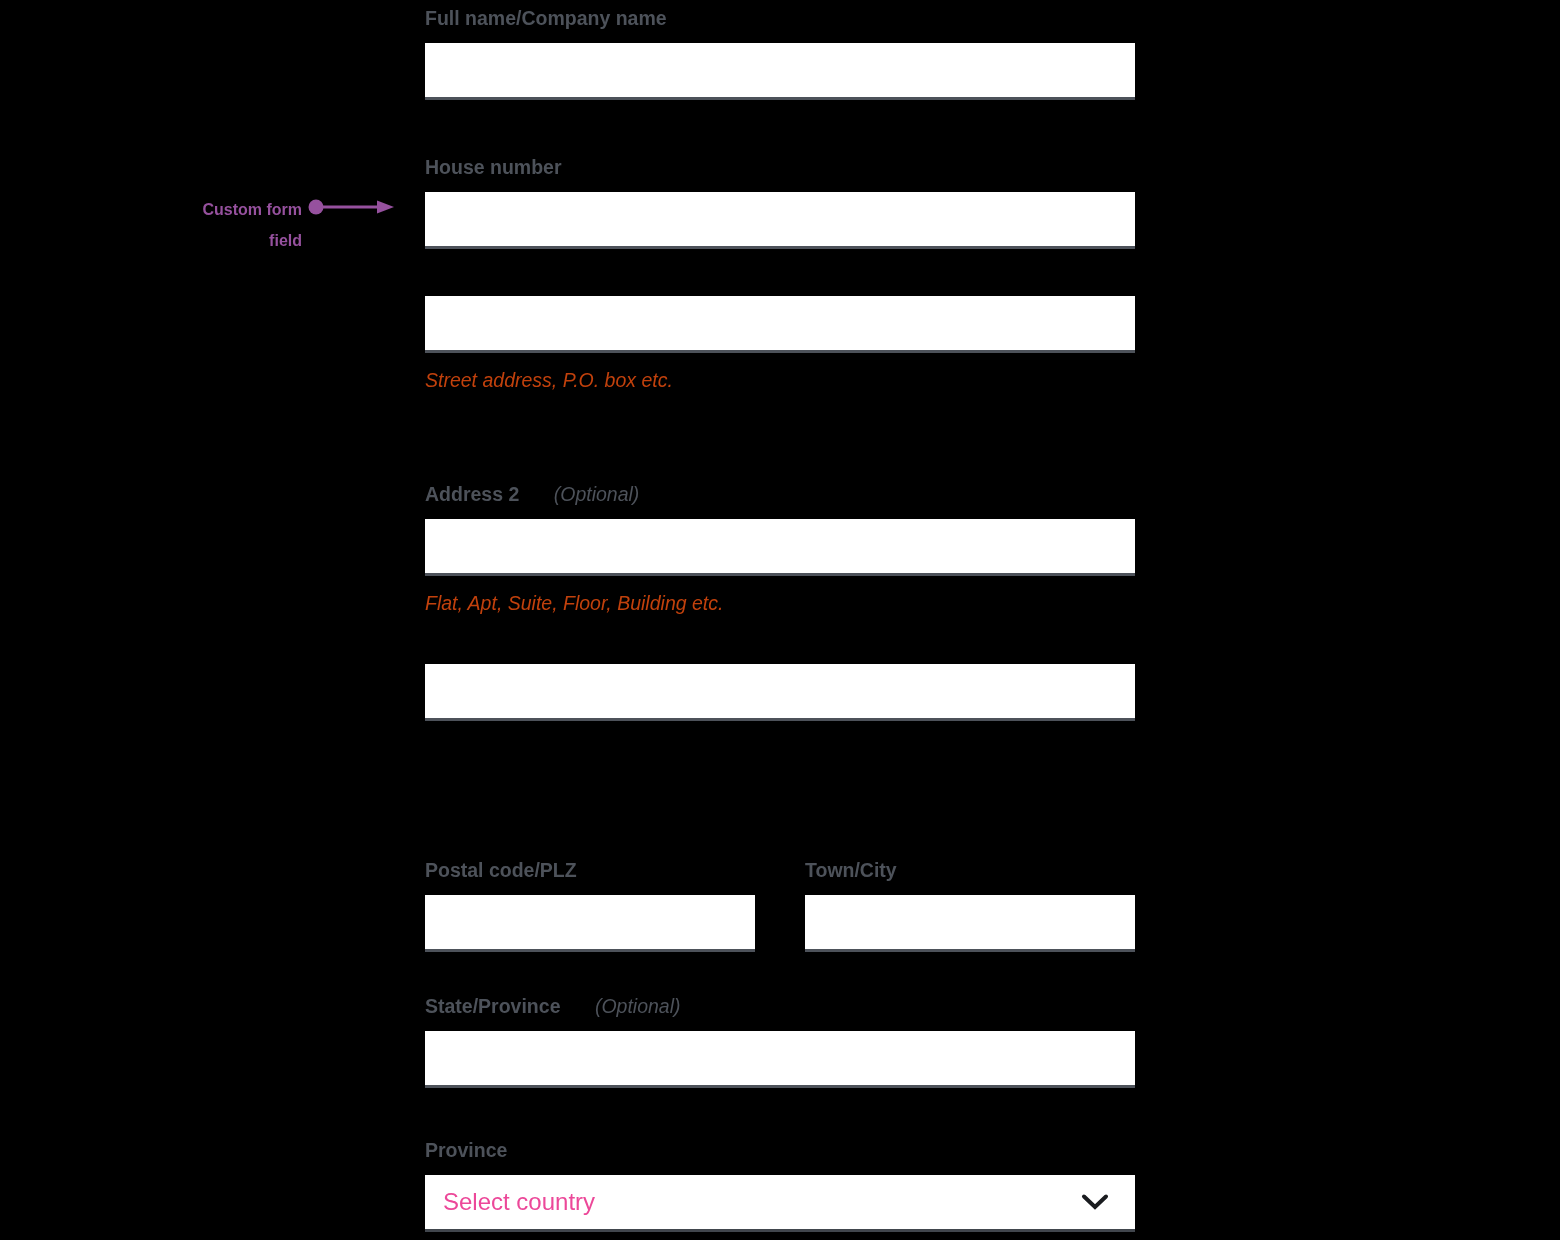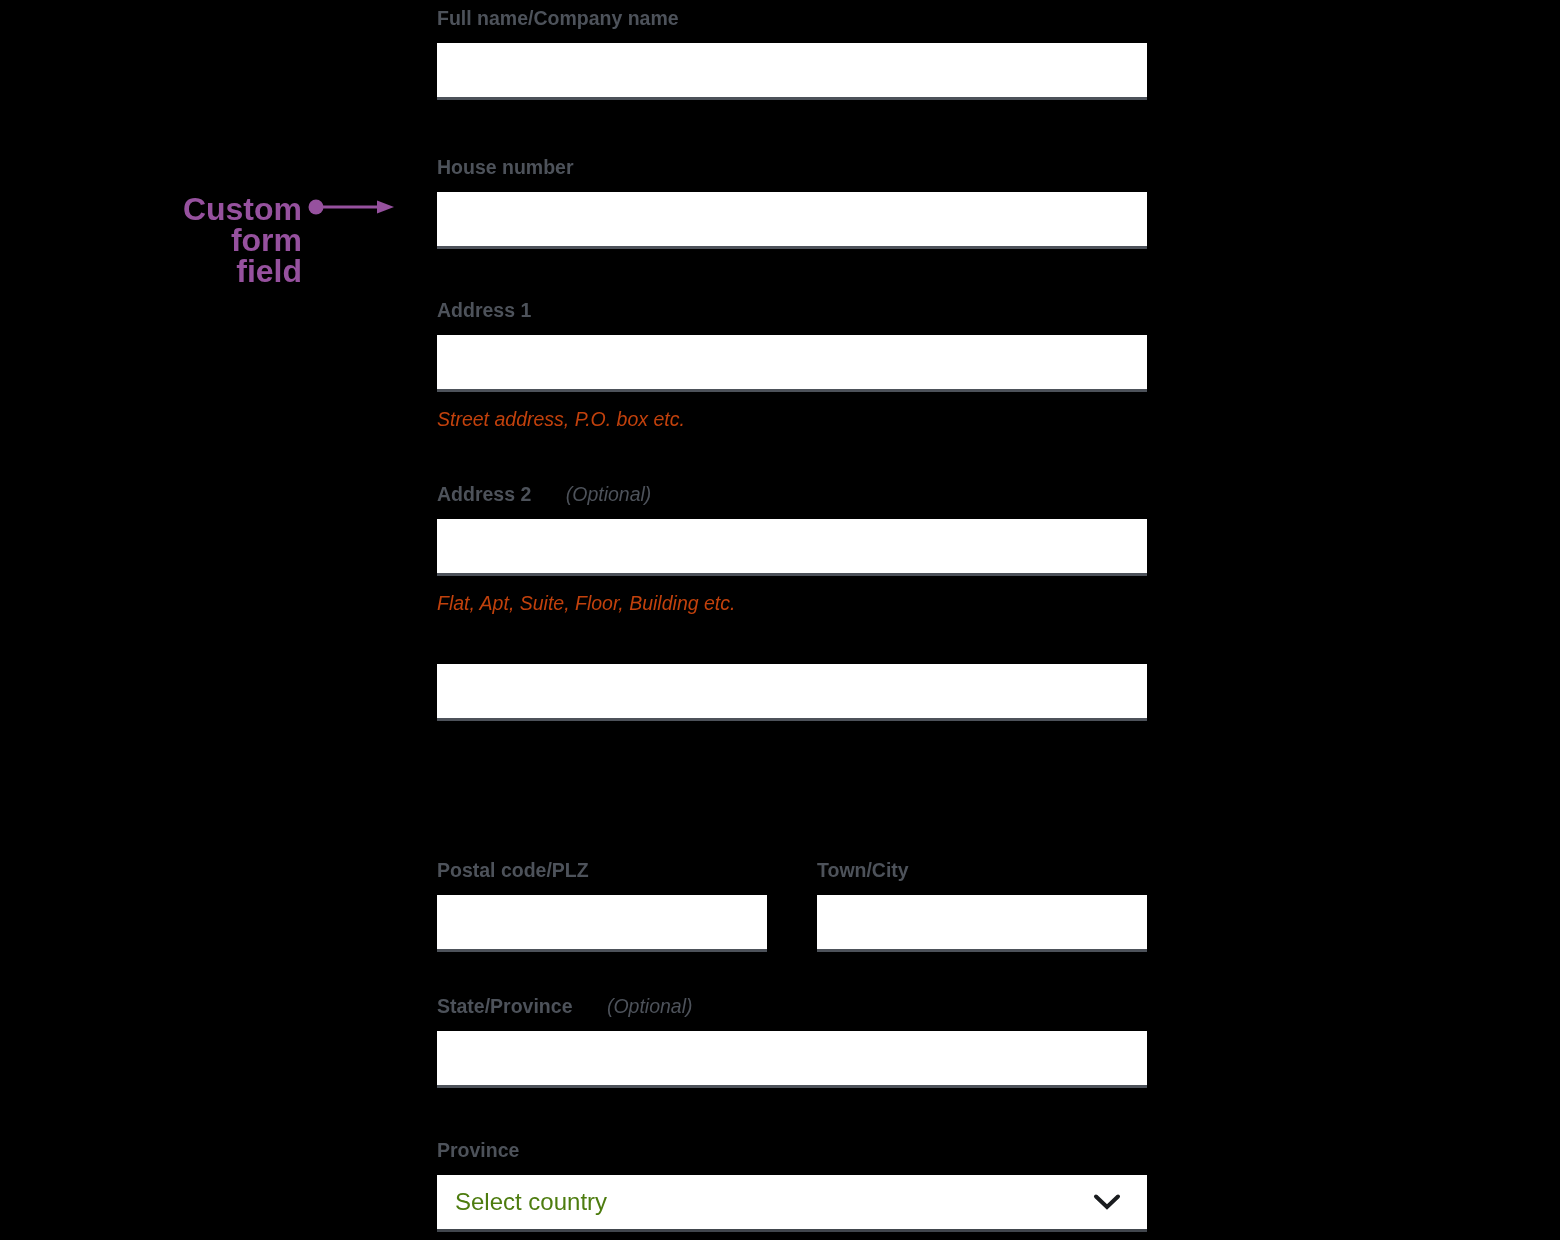--- a/index.html
+++ b/index.html
@@ -17,38 +17,38 @@
   }
 
   
   .annotation-text {
     position: absolute;
     left: 130px;
     top: 194px;
     width: 172px;
     text-align: right;
     color: #96519E;
-    font-size: 32px;
+    font-size: 16px;
     line-height: 31px;
     font-weight: 700;
   }
   .annotation-arrow {
     position: absolute;
     left: 307px;
     top: 197px;
   }
 
   
   .form {
     position: absolute;
     left: 425px;
     top: 0;
     width: 710px;
   }
-  .field { position: absolute; left: 12px; width: 710px; }
+  .field { position: absolute; left: 0; width: 710px; }
   .f-fullname  { top: 4px; }
   .f-house     { top: 153px; }
   .f-addr1     { top: 296px; }
   .f-addr2     { top: 480px; }
   .f-addr3     { top: 664px; }
   .f-postrow   { top: 808px; display: flex; gap: 50px; }
   .f-state     { top: 992px; }
   .f-country   { top: 1136px; }
 
   .col { width: 330px; margin-top: 48px; }
@@ -100,21 +100,21 @@
     box-sizing: border-box;
     background: #ffffff;
     border-bottom: 3px solid #41464d;
     display: flex;
     align-items: center;
     padding: 0 18px;
     cursor: pointer;
   }
   .select-placeholder {
     font-size: 24px;
-    color: #4d7c0f;
+    color: #ec4899;
   }
   .chev {
     position: absolute;
     right: 26px;
     top: 50%;
     transform: translateY(-50%);
   }
 </style>
 </head>
 <body>
@@ -141,23 +141,20 @@
     </div>
 
     <div class="field f-house">
       <label class="lbl">
         <span>House number</span>
       </label>
       <input class="txt" type="text" value="" style="">
     </div>
 
     <div class="field f-addr1">
-      <label class="lbl">
-        <span>Address 1</span>
-      </label>
       <input class="txt" type="text" value="" style="">
       <div class="helper">Street address, P.O. box etc.</div>
     </div>
 
     <div class="field f-addr2">
       <label class="lbl">
         <span>Address 2</span>
         <span class="optional">(Optional)</span>
       </label>
       <input class="txt" type="text" value="" style="">

